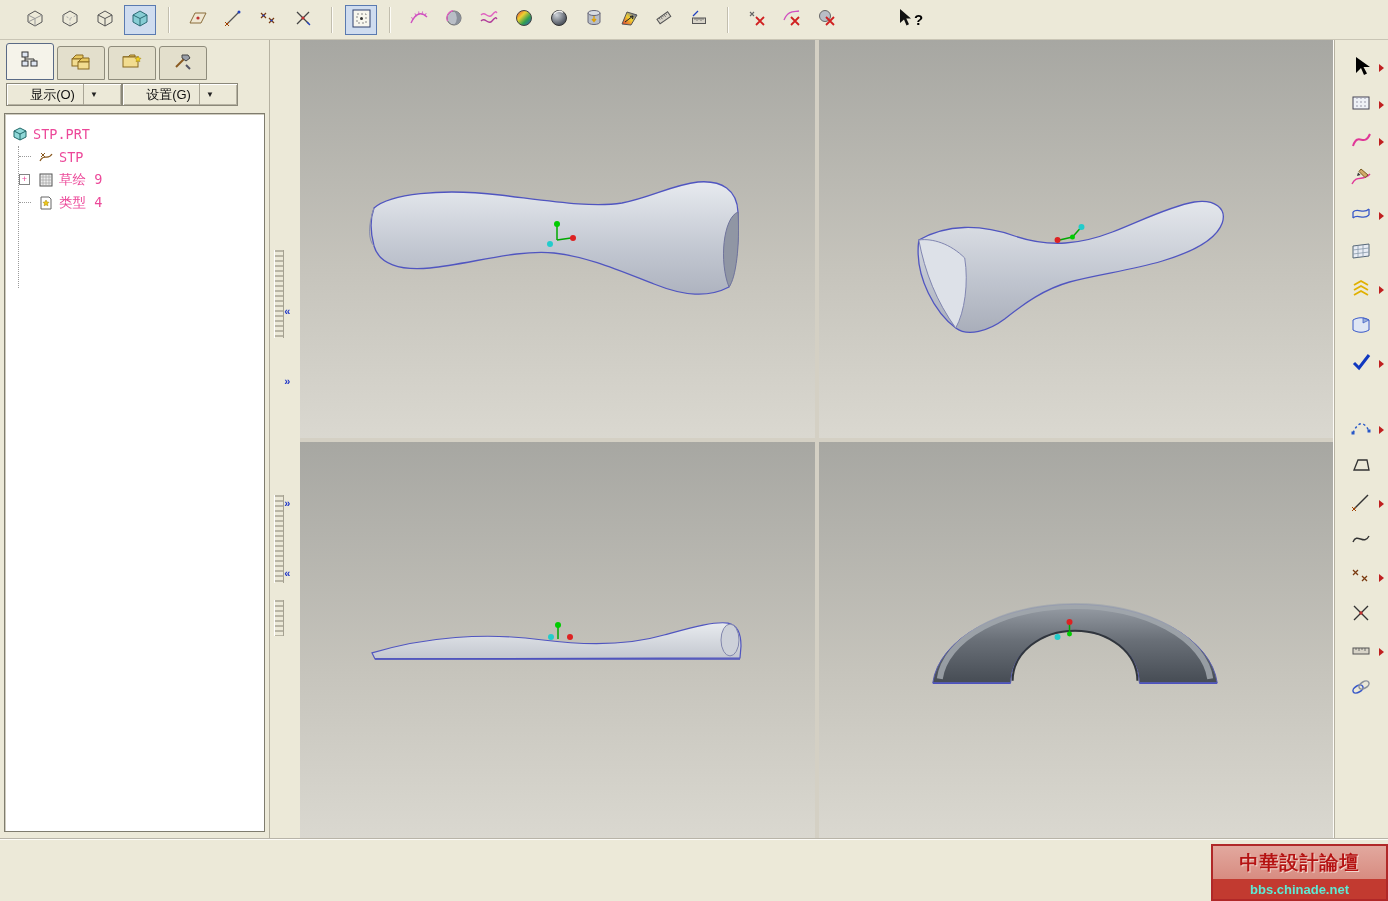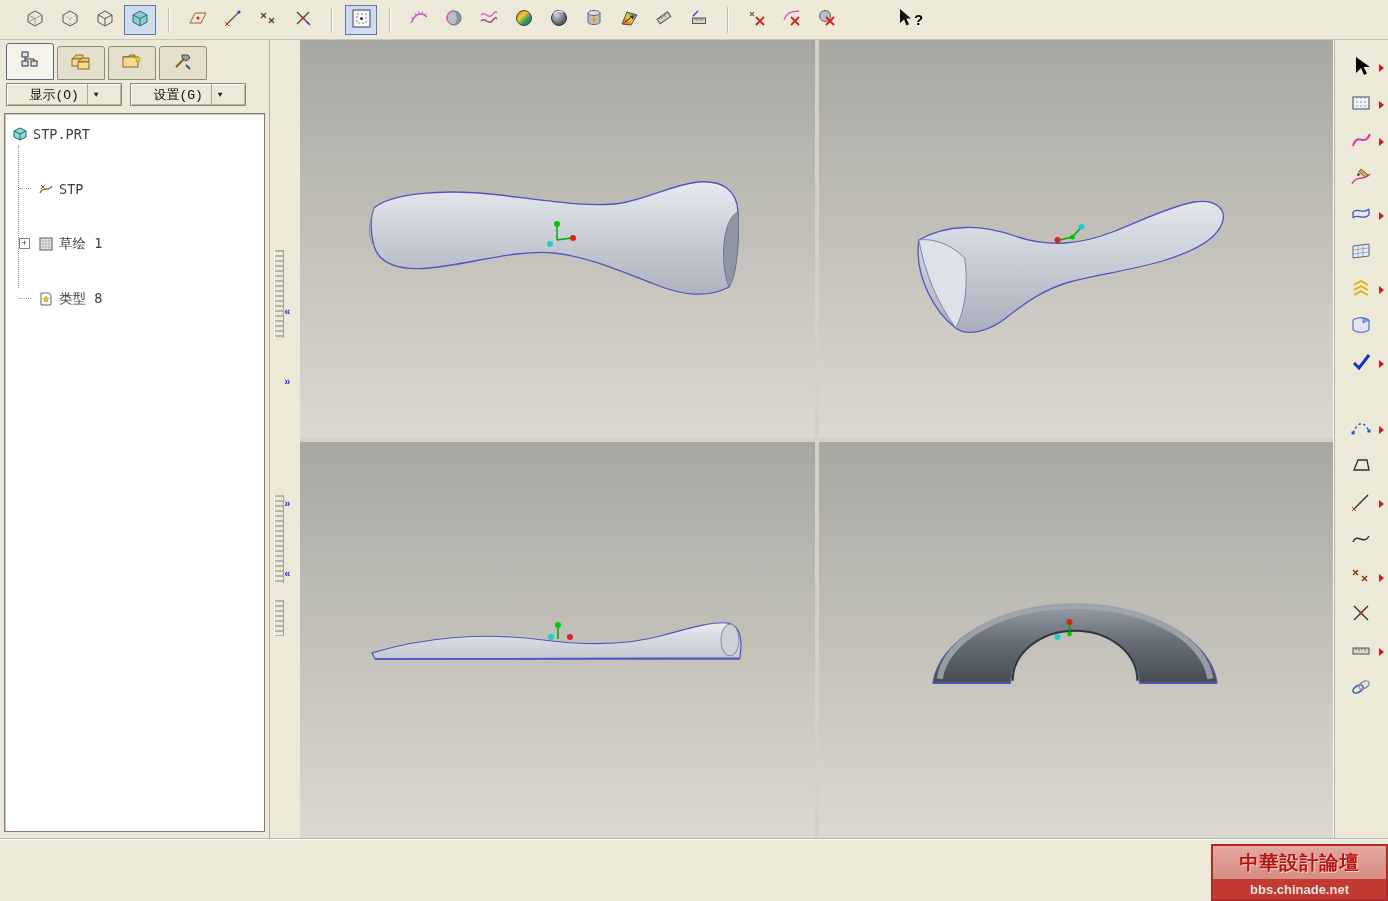--- a/index.html
+++ b/index.html
@@ -15,27 +15,27 @@
   .help-q{font-weight:bold;font-size:15px;margin-left:1px;}
 
   
   .main{display:flex;height:798px;}
 
   
   .left-panel{width:270px;box-sizing:border-box;display:flex;flex-direction:column;background:#ece9d8;padding:2px 2px 6px 4px;}
   .tabs{display:flex;gap:3px;padding:1px 2px 0 2px;height:37px;align-items:flex-end;}
   .tab{width:46px;height:32px;display:flex;align-items:center;justify-content:center;background:#e3dfcc;border:1px solid #8f8c7c;border-radius:3px 3px 0 0;}
   .tab.active{background:#f5f3ea;border-color:#5a6a86;height:35px;}
-  .dropdown-row{display:flex;gap:8px;padding:3px 4px 5px 2px;font-family:Liberation Mono, monospace;}
+  .dropdown-row{display:flex;padding:3px 4px 5px 2px;}
   .dropdown{width:116px;height:23px;box-sizing:border-box;border:1px solid #8b887a;background:#ece9d8;box-shadow:inset 1px 1px 0 #fff,inset -1px -1px 0 #b7b3a3;display:flex;align-items:center;justify-content:center;gap:8px;font-size:13px;color:#111;}
   .caret{font-size:8px;color:#222;border-left:1px solid #a9a596;padding-left:6px;line-height:21px;}
-  .tree-wrap{flex:1;margin:2px 2px 0 0;background:#fff;border:1px solid #7f7c6e;box-shadow:inset 1px 1px 0 #cfccbf;padding:8px 4px 4px 6px;position:relative;font-family:"DejaVu Sans Mono","DejaVu Sans",monospace;font-size:13.5px;color:#404040;overflow:hidden;}
+  .tree-wrap{flex:1;margin:2px 2px 0 0;background:#fff;border:1px solid #7f7c6e;box-shadow:inset 1px 1px 0 #cfccbf;padding:8px 4px 4px 6px;position:relative;font-family:"DejaVu Sans Mono","DejaVu Sans",monospace;font-size:13.5px;color:#ec4899;overflow:hidden;}
   .tree-vline{position:absolute;left:13px;top:32px;height:142px;border-left:1px dotted #9a9a9a;}
   .tree-item{display:flex;align-items:center;gap:5px;height:23px;white-space:nowrap;}
-  .tree-item.child{padding-left:8px;margin-top:32px;}
+  .tree-item.child{padding-left:8px;}
   .conn{width:12px;height:10px;border-bottom:1px dotted #9a9a9a;margin-right:1px;transform:translateY(-5px);flex:none;}
   .expander{width:11px;height:11px;box-sizing:border-box;border:1px solid #848484;background:#fff;font-size:9px;line-height:9px;text-align:center;margin-right:2px;flex:none;font-family:"Liberation Sans",sans-serif;}
   .ticon{width:17px;height:16px;flex:none;display:flex;align-items:center;justify-content:center;}
 
   
   .splitter{width:30px;background:#ece9d8;border-left:1px solid #b5b1a1;position:relative;}
   .grip{position:absolute;left:4px;width:8px;height:88px;background:repeating-linear-gradient(180deg,#b9b5a5 0 2px,#ece9d8 2px 5px);border-left:1px solid #fff;border-right:1px solid #a5a191;}
   .chev{position:absolute;left:14px;color:#2238c8;font-size:11px;font-weight:bold;line-height:10px;}
 
   
@@ -47,21 +47,21 @@
   
   .right-toolbar{width:55px;background:#ece9d8;border-left:1px solid #fdfcf7;box-shadow:inset 1px 0 0 #b5b1a1;display:flex;flex-direction:column;align-items:center;padding-top:14px;gap:11px;box-sizing:border-box;height:798px;}
   .rtb-btn{width:32px;height:26px;display:flex;align-items:center;justify-content:center;border:1px solid transparent;background:transparent;padding:0;position:relative;}
   .flyout{position:absolute;right:-8px;top:9px;width:0;height:0;border-left:5px solid #c02020;border-top:4px solid transparent;border-bottom:4px solid transparent;}
   .rtb-gap{height:18px;}
 
   
   .bottom-bar{height:63px;background:#ece9d8;border-top:1px solid #b8b4a8;box-shadow:inset 0 1px 0 #fdfcf7;position:relative;}
   .watermark{position:absolute;right:0;bottom:0;width:177px;height:57px;box-sizing:border-box;border:2px solid #b02828;background:linear-gradient(180deg,#e2a89e 0%,#d88d82 60%);display:flex;flex-direction:column;}
   .wm-top{flex:1;display:flex;align-items:center;justify-content:center;color:#b51212;font-weight:bold;font-size:19px;letter-spacing:1px;text-shadow:1px 1px 0 #f3d7cf;}
-  .wm-bottom{height:20px;background:#c23a30;color:#e5e5e5;font-weight:bold;font-size:13px;display:flex;align-items:center;justify-content:center;}
+  .wm-bottom{height:20px;background:#c23a30;color:#5eead4;font-weight:bold;font-size:13px;display:flex;align-items:center;justify-content:center;}
 </style>
 </head>
 <body>
 
 <div class="app">
 
   <div class="top-toolbar">
     <div class="tb-group">
       <button class="tb-btn">
         <span><svg width="20" height="20" viewBox="0 0 20 20">
@@ -310,31 +310,31 @@
           <span>STP</span>
         </div>
         <div class="tree-item child">
           <span class="expander">+</span>
           <span class="ticon">
               <svg width="16" height="16" viewBox="0 0 16 16">
                 <rect x="2" y="2" width="12" height="12" fill="#eee" stroke="#555"></rect>
                 <path d="M2 5 l12 0 M2 8 l12 0 M2 11 l12 0 M5 2 v12 M8 2 v12 M11 2 v12" stroke="#999" stroke-width=".6"></path>
               </svg>
             </span>
-          <span>草绘 1</span>
+          <span>草绘 9</span>
         </div>
         <div class="tree-item child">
           <span class="conn"></span>
           <span class="ticon">
               <svg width="16" height="16" viewBox="0 0 16 16">
                 <path d="M3 2 H11 L13 4 V14 H3 Z" fill="#fff" stroke="#666"></path>
                 <path d="M8 5 l1 2 2 .3 -1.5 1.5 .4 2 -1.9 -1 -1.9 1 .4 -2 -1.5 -1.5 2 -.3 Z" fill="#f0c818" stroke="#a08000" stroke-width=".5"></path>
               </svg>
             </span>
-          <span>类型 8</span>
+          <span>类型 4</span>
         </div>
       </div>
     </div>
 
     <div class="splitter">
       <div class="grip" style="top:210px"></div>
       <div class="grip" style="top:455px"></div>
       <div class="grip" style="top:560px;height:36px"></div>
       <span class="chev" style="top:266px">«</span>
       <span class="chev" style="top:336px">»</span>

